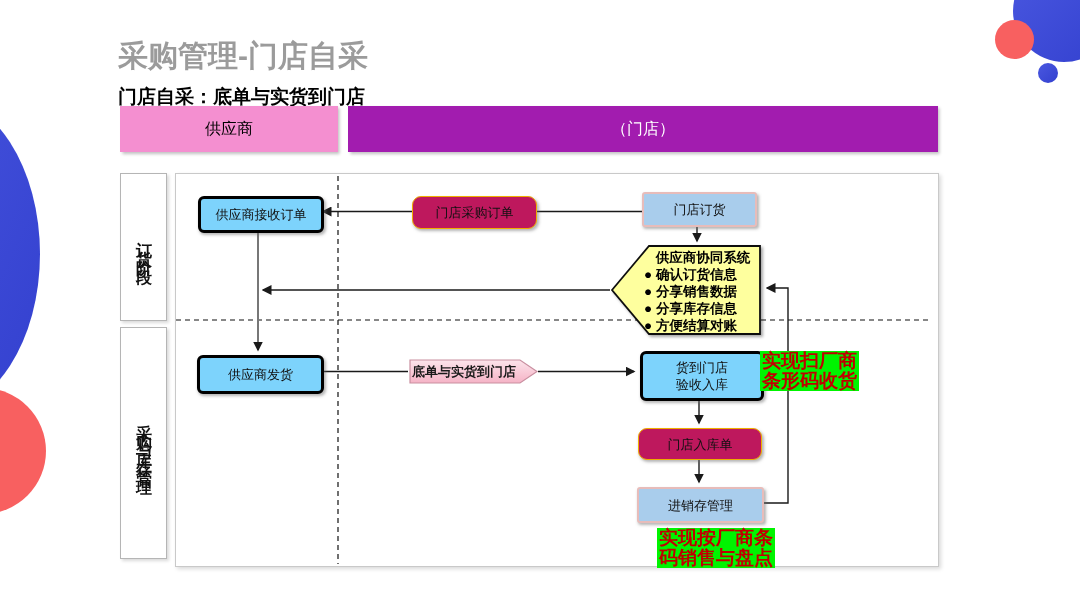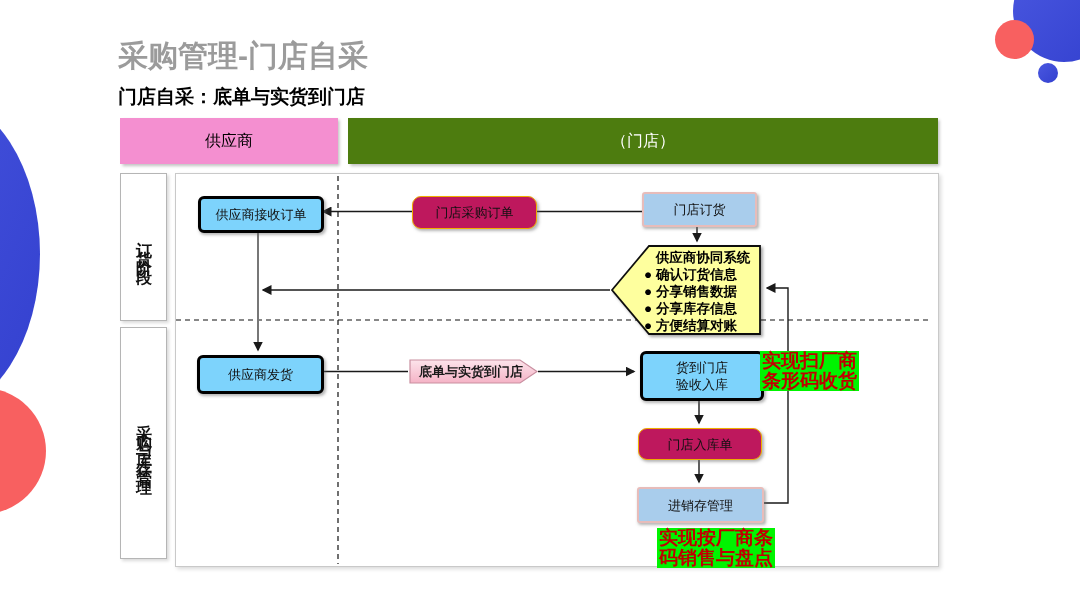--- a/index.html
+++ b/index.html
@@ -9,24 +9,24 @@
   .decor{position:absolute;border-radius:50%;z-index:0;}
   .decor-red-tr{left:995px;top:20px;width:39px;height:39px;background:#F86060;}
   .decor-blue-tr{left:1013px;top:-40px;width:102px;height:102px;background:linear-gradient(135deg,#4a58e0,#3340cf);}
   .decor-blue-sm{left:1038px;top:63px;width:20px;height:20px;background:linear-gradient(135deg,#4a58e0,#3340cf);}
   .decor-red-bl{left:-80px;top:388px;width:126px;height:126px;background:#F86060;}
   .decor-blue-bl{left:-165px;top:96px;width:205px;height:316px;background:linear-gradient(115deg,#4a58e0,#3340cf);}
   
   .title{position:absolute;left:118px;top:36px;font-size:30px;font-weight:700;color:#9B9B9B;z-index:3;}
   .subtitle{position:absolute;left:118px;top:84px;font-size:19px;font-weight:700;color:#000;z-index:3;}
   
-  .lane{position:absolute;top:118px;height:46px;display:flex;align-items:center;justify-content:center;
+  .lane{position:absolute;top:106px;height:46px;display:flex;align-items:center;justify-content:center;
         font-size:16px;z-index:3;box-shadow:1.5px 2px 3px rgba(0,0,0,.25);}
   .lane-pink{left:120px;width:218px;background:#F48FD0;color:#000;}
-  .lane-teal{left:348px;width:590px;background:#4d7c0f;color:#fff;}
+  .lane-teal{left:348px;width:590px;background:#a21caf;color:#fff;}
   
   .frame{position:absolute;left:175px;top:173px;width:762px;height:392px;background:#fff;
          border:1px solid #c9c9c9;box-shadow:2px 2px 4px rgba(0,0,0,.15);z-index:1;}
   .stage{position:absolute;left:120px;width:45px;background:#fff;border:1px solid #b5b5b5;
          box-shadow:2px 2px 3px rgba(0,0,0,.15);z-index:3;display:flex;align-items:center;justify-content:center;
          writing-mode:vertical-rl;text-orientation:upright;letter-spacing:9px;font-size:16px;font-weight:700;}
   .stage-1{top:173px;height:146px;}
   .stage-2{top:327px;height:230px;}
   
   .overlay{position:absolute;left:0;top:0;width:1080px;height:608px;z-index:2;pointer-events:none;}
@@ -43,21 +43,21 @@
   .n-arrive{left:640px;top:351px;width:118px;height:44px;}
   .n-inbound{left:638px;top:428px;width:122px;height:30px;}
   .n-inventory{left:637px;top:487px;width:123px;height:32px;}
   
   .collab-text{position:absolute;left:644px;top:249px;width:118px;z-index:3;font-size:13.5px;
                font-weight:700;line-height:17px;color:#000;}
   .collab-text .ct-title{text-align:center;}
   .collab-text .ct-li{text-align:left;white-space:nowrap;}
   
   .note-text{position:absolute;left:412px;top:360px;width:118px;z-index:3;font-size:13px;font-weight:700;
-             text-align:center;line-height:23px;white-space:nowrap;color:#1a1a1a;}
+             text-align:left;line-height:23px;white-space:nowrap;color:#1a1a1a;}
   
   .green-ann{position:absolute;z-index:4;font-size:19px;font-weight:700;line-height:20px;}
   .green-ann span{display:inline-block;background:#00F400;color:#C00000;padding:0 2px;}
   .ann-1{left:760px;top:351px;}
   .ann-2{left:657px;top:528px;}
 </style>
 </head>
 <body>
 
 <div class="canvas">

